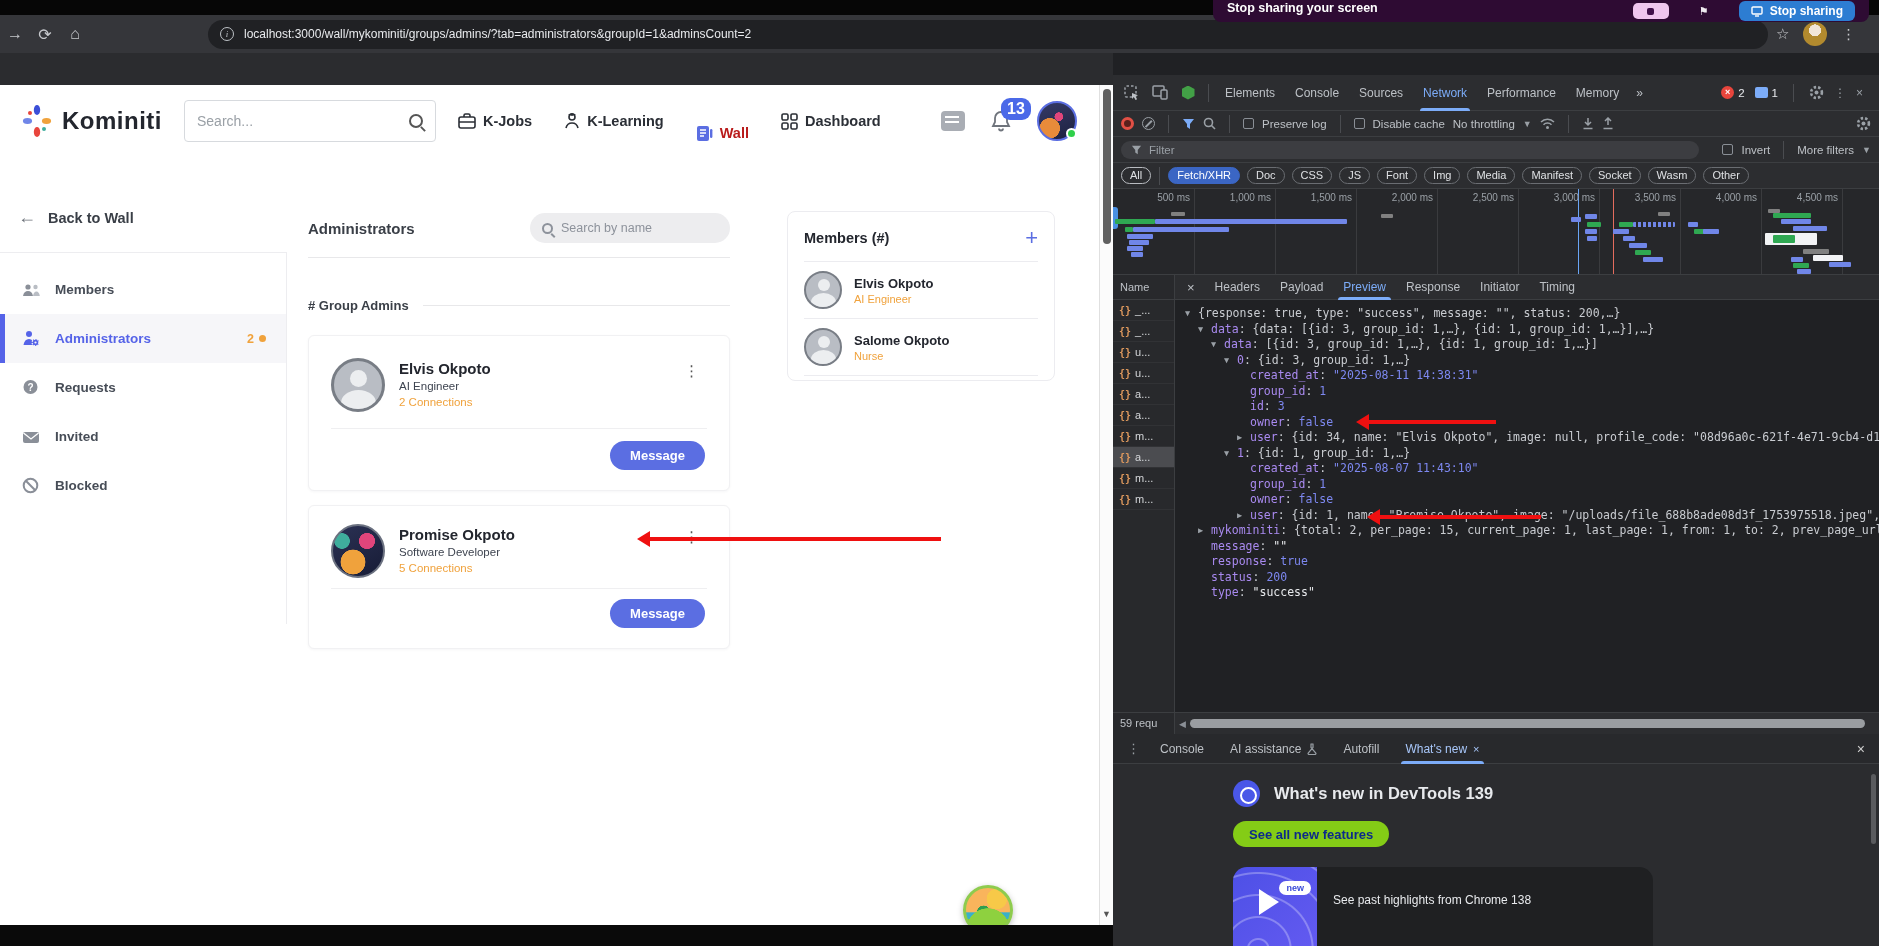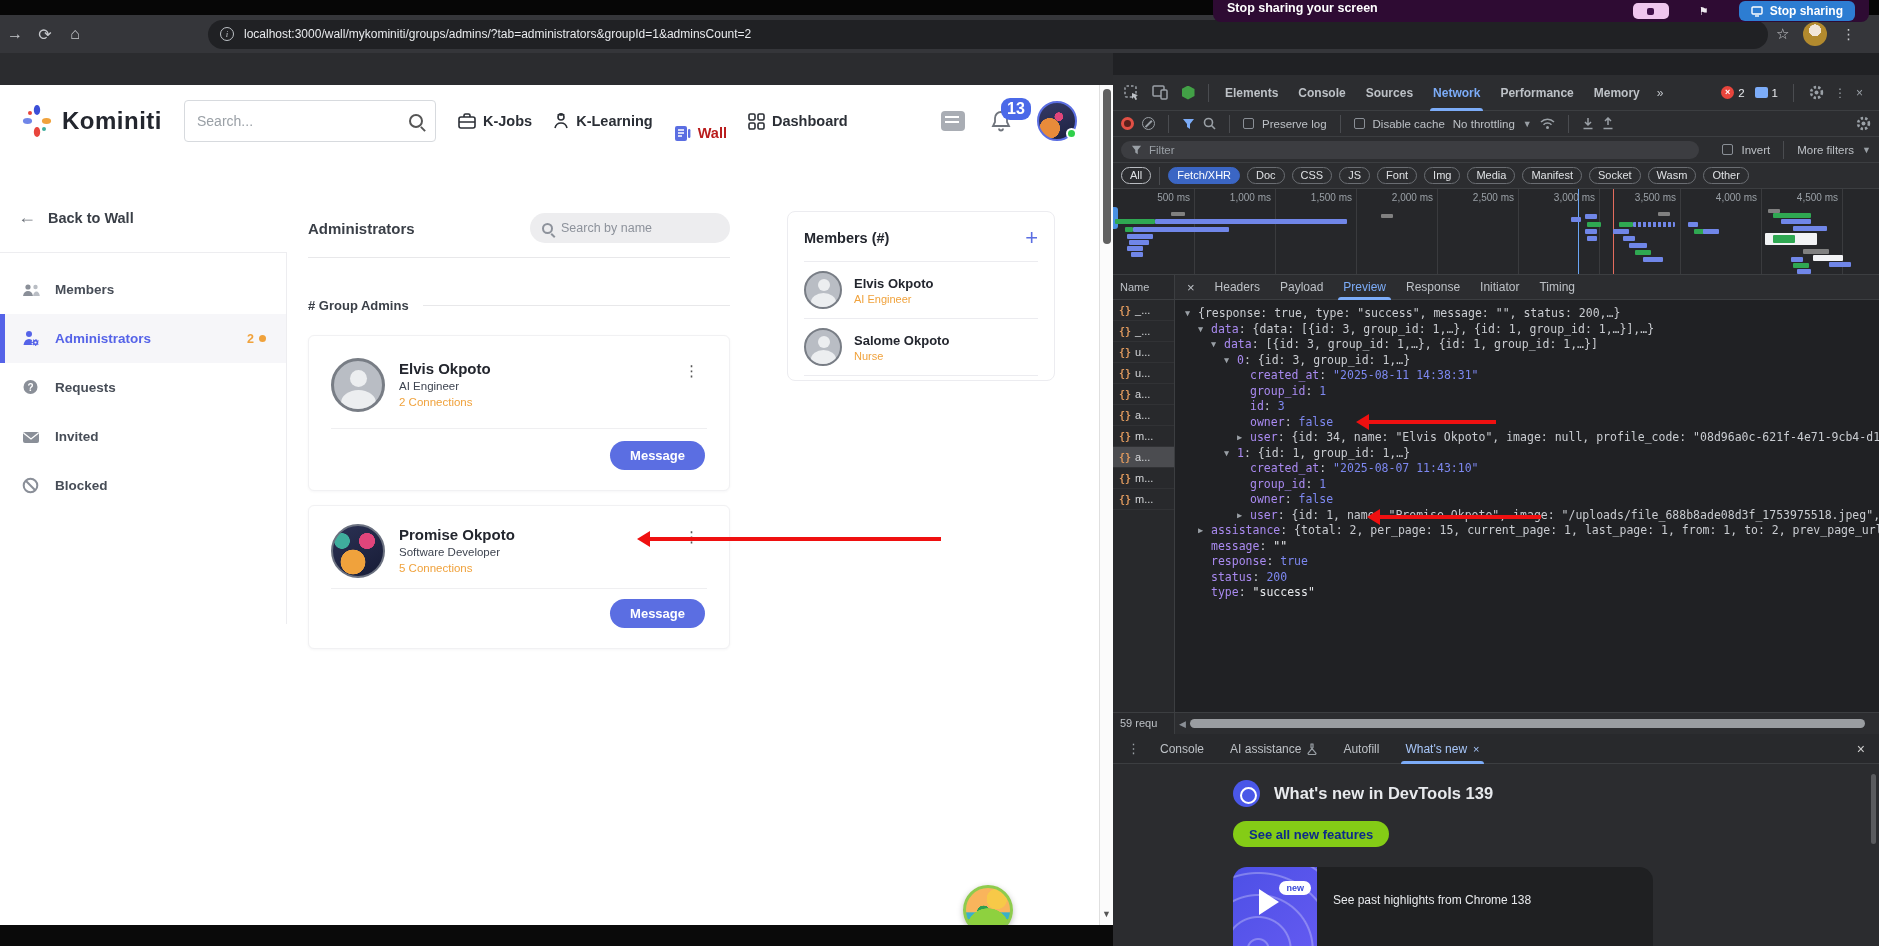--- a/index.html
+++ b/index.html
@@ -38,21 +38,21 @@
 
   
   #appheader { position:absolute; left:0; top:0; width:1099px; height:72px; display:flex; align-items:center; padding:0 22px; }
   #brand { display:flex; align-items:center; gap:10px; }
   #brandname { font-size:24px; font-weight:800; color:#23262e; letter-spacing:.5px; }
   #hsearch { margin-left:22px; width:252px; height:42px; border:1px solid #d7dade; border-radius:4px; display:flex; align-items:center; padding:0 12px; }
   #hsearch input { border:none; outline:none; flex:1; font-size:14px; color:#444; font-family:inherit; }
   #hsearch input::placeholder { color:#9aa0a6; }
   .mag { width:14px; height:14px; border:2px solid #555; border-radius:50%; position:relative; flex:0 0 auto;}
   .mag::after { content:""; position:absolute; width:2px; height:6px; background:#555; transform:rotate(-45deg); left:11px; top:10px; }
-  #nav { display:flex; align-items:center; gap:21px; margin-left:22px; }
+  #nav { display:flex; align-items:center; gap:32px; margin-left:22px; }
   .nav-item { display:flex; align-items:center; gap:7px; font-size:14.5px; color:#2b2f36; font-weight:600; }
   .nav-item.active { color:#b91c1c;margin-top:24px; }
   #hdricons { margin-left:auto; display:flex; align-items:center; gap:26px; }
   .chatic { width:24px; height:20px; background:#a9adb4; border-radius:4px; position:relative; }
   .chatic::before { content:""; position:absolute; left:4px; top:5px; width:14px; height:2px; background:#fff; box-shadow:0 5px 0 #fff; }
   .chatic::after { content:""; position:absolute; left:4px; bottom:-5px; border:5px solid transparent; border-top-color:#a9adb4; }
   .bellwrap { position:relative; }
   .bellbadge { position:absolute; left:10px; top:-12px; background:#4b69e8; color:#fff; font-size:16px; font-weight:bold; border-radius:9px; padding:2px 6px; }
   .hdr-avatar { width:40px; height:40px; border-radius:50%; background:radial-gradient(circle at 30% 70%, #e88b3a 0 28%, transparent 29%),radial-gradient(circle at 55% 38%, #e0457b 0 14%, transparent 15%),linear-gradient(160deg,#353a66,#1d2140); border:2px solid #5b6ee2; position:relative; }
   .hdr-avatar .dot { position:absolute; right:-2px; bottom:0; width:11px; height:11px; background:#2fd04a; border:2px solid #fff; border-radius:50%; }
@@ -110,21 +110,21 @@
   #palm { position:absolute; left:963px; top:800px; width:50px; height:50px; border-radius:50%; border:3px solid #8ecb4e; background:radial-gradient(circle at 70% 25%, #f7c948 0 22%, transparent 23%),radial-gradient(circle at 50% 95%, #8ed13f 0 45%, transparent 46%),radial-gradient(circle at 40% 55%, #2e9e4f 0 18%, transparent 19%),linear-gradient(180deg,#f9b45c 0 55%, #3bb0c9 56% 70%, #7cc93f 71%); box-shadow:0 2px 6px rgba(0,0,0,.25); }
 
   
   #devtools { left:1113px; top:53px; width:766px; height:893px; background:#242528; color:#bdc1c6; font-size:12px; }
   .dt-row { border-bottom:1px solid #3c3e41; display:flex; align-items:center; background:#2c2d30; }
   #dt-gap { height:22px; background:#202124; }
   #dt-tabs { height:36px; padding:0 6px; gap:2px; }
   .dt-ticon { width:26px; display:flex; justify-content:center; align-items:center; flex:0 0 auto;}
   .hexa { width:13px; height:14px; background:#42a046; clip-path:polygon(50% 0,100% 25%,100% 75%,50% 100%,0 75%,0 25%); }
   .vsep { width:1px; height:18px; background:#4a4c50; margin:0 5px; flex:0 0 auto;}
-  .dt-tab { padding:0 9px; height:36px; line-height:36px; color:#bdc1c6; position:relative; white-space:nowrap;font-weight:bold; }
+  .dt-tab { padding:0 9px; height:36px; line-height:36px; color:#bdc1c6; position:relative; white-space:nowrap; }
   .dt-tab.active { color:#7cacf8; }
   .dt-tab.active::after { content:""; position:absolute; left:6px; right:6px; bottom:0; height:3px; background:#7cacf8; border-radius:3px 3px 0 0; }
   .dt-more { color:#bdc1c6; padding:0 6px; }
   #dt-tabs .right { margin-left:auto; display:flex; align-items:center; gap:10px; padding-right:10px; }
   .errbadge { display:flex; align-items:center; gap:4px; color:#e8eaed; font-size:11.5px;}
   .errdot { width:13px; height:13px; border-radius:50%; background:#e8453c; color:#fff; font-size:9px; line-height:13px; text-align:center; font-weight:bold;}
   .msgdot { width:13px; height:11px; background:#7cacf8; border-radius:2px; position:relative;}
   .msgdot::after{content:"";position:absolute;left:2px;bottom:-3px;border:3px solid transparent;border-top-color:#7cacf8;}
   .gico { color:#9aa0a6; }
 
@@ -693,21 +693,21 @@
           <div class="jl" style="padding-left: 65px;"><span class="k">created_at</span><span>: </span><span class="v">"2025-08-11 14:38:31"</span></div>
           <div class="jl" style="padding-left: 65px;"><span class="k">group_id</span><span>: </span><span class="v">1</span></div>
           <div class="jl" style="padding-left: 65px;"><span class="k">id</span><span>: </span><span class="v">3</span></div>
           <div class="jl" style="padding-left: 65px;"><span class="k">owner</span><span>: </span><span class="v">false</span></div>
           <div class="jl" style="padding-left: 52px;"><span class="ar">▶</span><span class="k">user</span><span>: {id: 34, name: "Elvis Okpoto", image: null, profile_code: "08d96a0c-621f-4e71-9cb4-d18278db</span></div>
           <div class="jl" style="padding-left: 39px;"><span class="ar">▼</span><span class="k">1</span><span>: {id: 1, group_id: 1,…}</span></div>
           <div class="jl" style="padding-left: 65px;"><span class="k">created_at</span><span>: </span><span class="v">"2025-08-07 11:43:10"</span></div>
           <div class="jl" style="padding-left: 65px;"><span class="k">group_id</span><span>: </span><span class="v">1</span></div>
           <div class="jl" style="padding-left: 65px;"><span class="k">owner</span><span>: </span><span class="v">false</span></div>
           <div class="jl" style="padding-left: 52px;"><span class="ar">▶</span><span class="k">user</span><span>: {id: 1, name: "Promise Okpoto", image: "/uploads/file_688b8ade08d3f_1753975518.jpeg",…}</span></div>
-          <div class="jl" style="padding-left: 13px;"><span class="ar">▶</span><span class="k">assistance</span><span>: {total: 2, per_page: 15, current_page: 1, last_page: 1, from: 1, to: 2, prev_page_url: nu</span></div>
+          <div class="jl" style="padding-left: 13px;"><span class="ar">▶</span><span class="k">mykominiti</span><span>: {total: 2, per_page: 15, current_page: 1, last_page: 1, from: 1, to: 2, prev_page_url: nu</span></div>
           <div class="jl" style="padding-left: 26px;"><span class="k">message</span><span>: </span><span class="s">""</span></div>
           <div class="jl" style="padding-left: 26px;"><span class="k">response</span><span>: </span><span class="v">true</span></div>
           <div class="jl" style="padding-left: 26px;"><span class="k">status</span><span>: </span><span class="v">200</span></div>
           <div class="jl" style="padding-left: 26px;"><span class="k">type</span><span>: </span><span class="s">"success"</span></div>
         </div>
     </div>
   </div>
 
   <div id="dt-footer">
     <span id="reqcount">59 requ</span>

